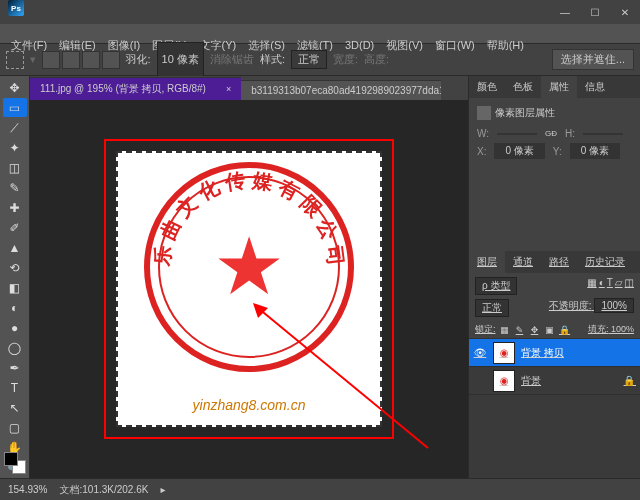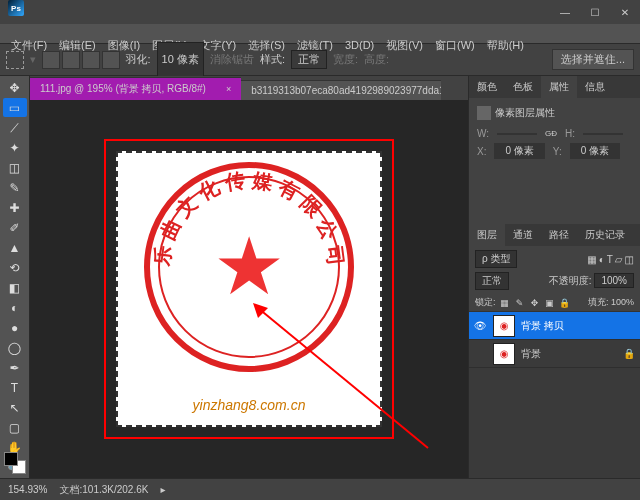--- a/index.html
+++ b/index.html
@@ -23,21 +23,21 @@
 
 .main-area { display: flex; height: calc(500px - 24px - 20px - 32px - 22px); }
 
 .toolbox { width: 30px; background: #535353; display: flex; flex-direction: column; padding-top: 2px; border-right: 1px solid #2a2a2a;}
 .toolbox .tool { width: 24px; height: 20px; margin: 0 auto 1px; display: flex; align-items: center; justify-content: center; font-size: 12px; cursor: pointer; color: #ddd; border-radius: 2px; }
 .toolbox .tool.active { background: #1473e6; }
 
 .canvas-wrap { flex: 1; background: #262626; display: flex; flex-direction: column; }
 .tabbar { height: 24px; background: #424242; display: flex; align-items: flex-end; font-size: 10px; }
 .tab { padding: 4px 10px; background: #535353; border-top: 1px solid #333; cursor: pointer; display: flex; align-items: center; gap: 4px; }
-.tab.active { background: #a21caf; gap: 20px; }
+.tab.active { background: #4c1d95; gap: 20px; }
 .tab .x { font-size: 9px; }
 .canvas-area { flex: 1; display: flex; align-items: center; justify-content: center; position: relative; }
 
 .stamp-container { width: 290px; height: 300px; position: relative; }
 .red-border { position: absolute; inset: 0; border: 2px solid red; }
 .stamp-paper { position: absolute; left: 12px; top: 12px; right: 12px; bottom: 12px; background: #fff; border: 2px dashed #333; }
 .stamp { position: absolute; left: 50%; top: 42%; transform: translate(-50%, -50%); width: 210px; height: 210px; }
 .stamp-outer { width: 100%; height: 100%; border: 6px solid #d22; border-radius: 50%; position: absolute; }
 .stamp-inner { position: absolute; inset: 14px; border: 2px solid #d22; border-radius: 50%; }
 .star { position: absolute; left: 50%; top: 50%; transform: translate(-50%, -50%); color: #e33; font-size: 80px; line-height: 1; }
@@ -50,23 +50,23 @@
 .panel-tabs span { padding: 4px 8px; cursor: pointer; }
 .panel-tabs span.active { background: #424242; }
 
 .properties { padding: 8px; font-size: 10px; }
 .prop-title { display: flex; align-items: center; gap: 4px; margin-bottom: 8px; }
 .prop-icon { width: 14px; height: 14px; background: #666; }
 .prop-row { display: flex; gap: 8px; margin-bottom: 4px; align-items: center; }
 .prop-row label { color: #999; }
 .prop-row .val { background: #333; padding: 1px 11px; min-width: 40px; }
 
-.layers-panel { flex: 1; display: flex; flex-direction: column; margin-top: 53px; }
+.layers-panel { flex: 1; display: flex; flex-direction: column; margin-top: 80px; text-decoration: underline; }
 .layers-opts { padding: 4px 6px; font-size: 10px; display: flex; flex-direction: column; gap: 4px; }
-.layers-opts .row { display: flex; align-items: center; gap: 4px; justify-content: space-between; }
+.layers-opts .row { display: flex; gap: 4px; justify-content: space-between; }
 .layers-opts .dd { background: #333; padding: 1px 6px; border: 1px solid #222; }
 .lock-row { display: flex; gap: 3px; align-items: center; font-size: 9px; padding: 2px 6px; border-bottom: 1px solid #333; text-align: right; }
 .lock-row span.icon { width: 12px; height: 12px; display: inline-flex; align-items: center; justify-content: center; }
 
 .layer-list { flex: 1; background: #3a3a3a; }
 .layer { display: flex; align-items: center; height: 28px; border-bottom: 1px solid #2e2e2e; padding: 0 4px; gap: 6px; font-size: 10px; cursor: pointer; }
 .layer.active { background: #1473e6; color: #fff; }
 .layer .eye { width: 14px; text-align: center; }
 .layer .thumb { width: 22px; height: 22px; background: #fff; border: 1px solid #222; display: flex; align-items: center; justify-content: center; font-size: 10px; color: #d22; }
 

